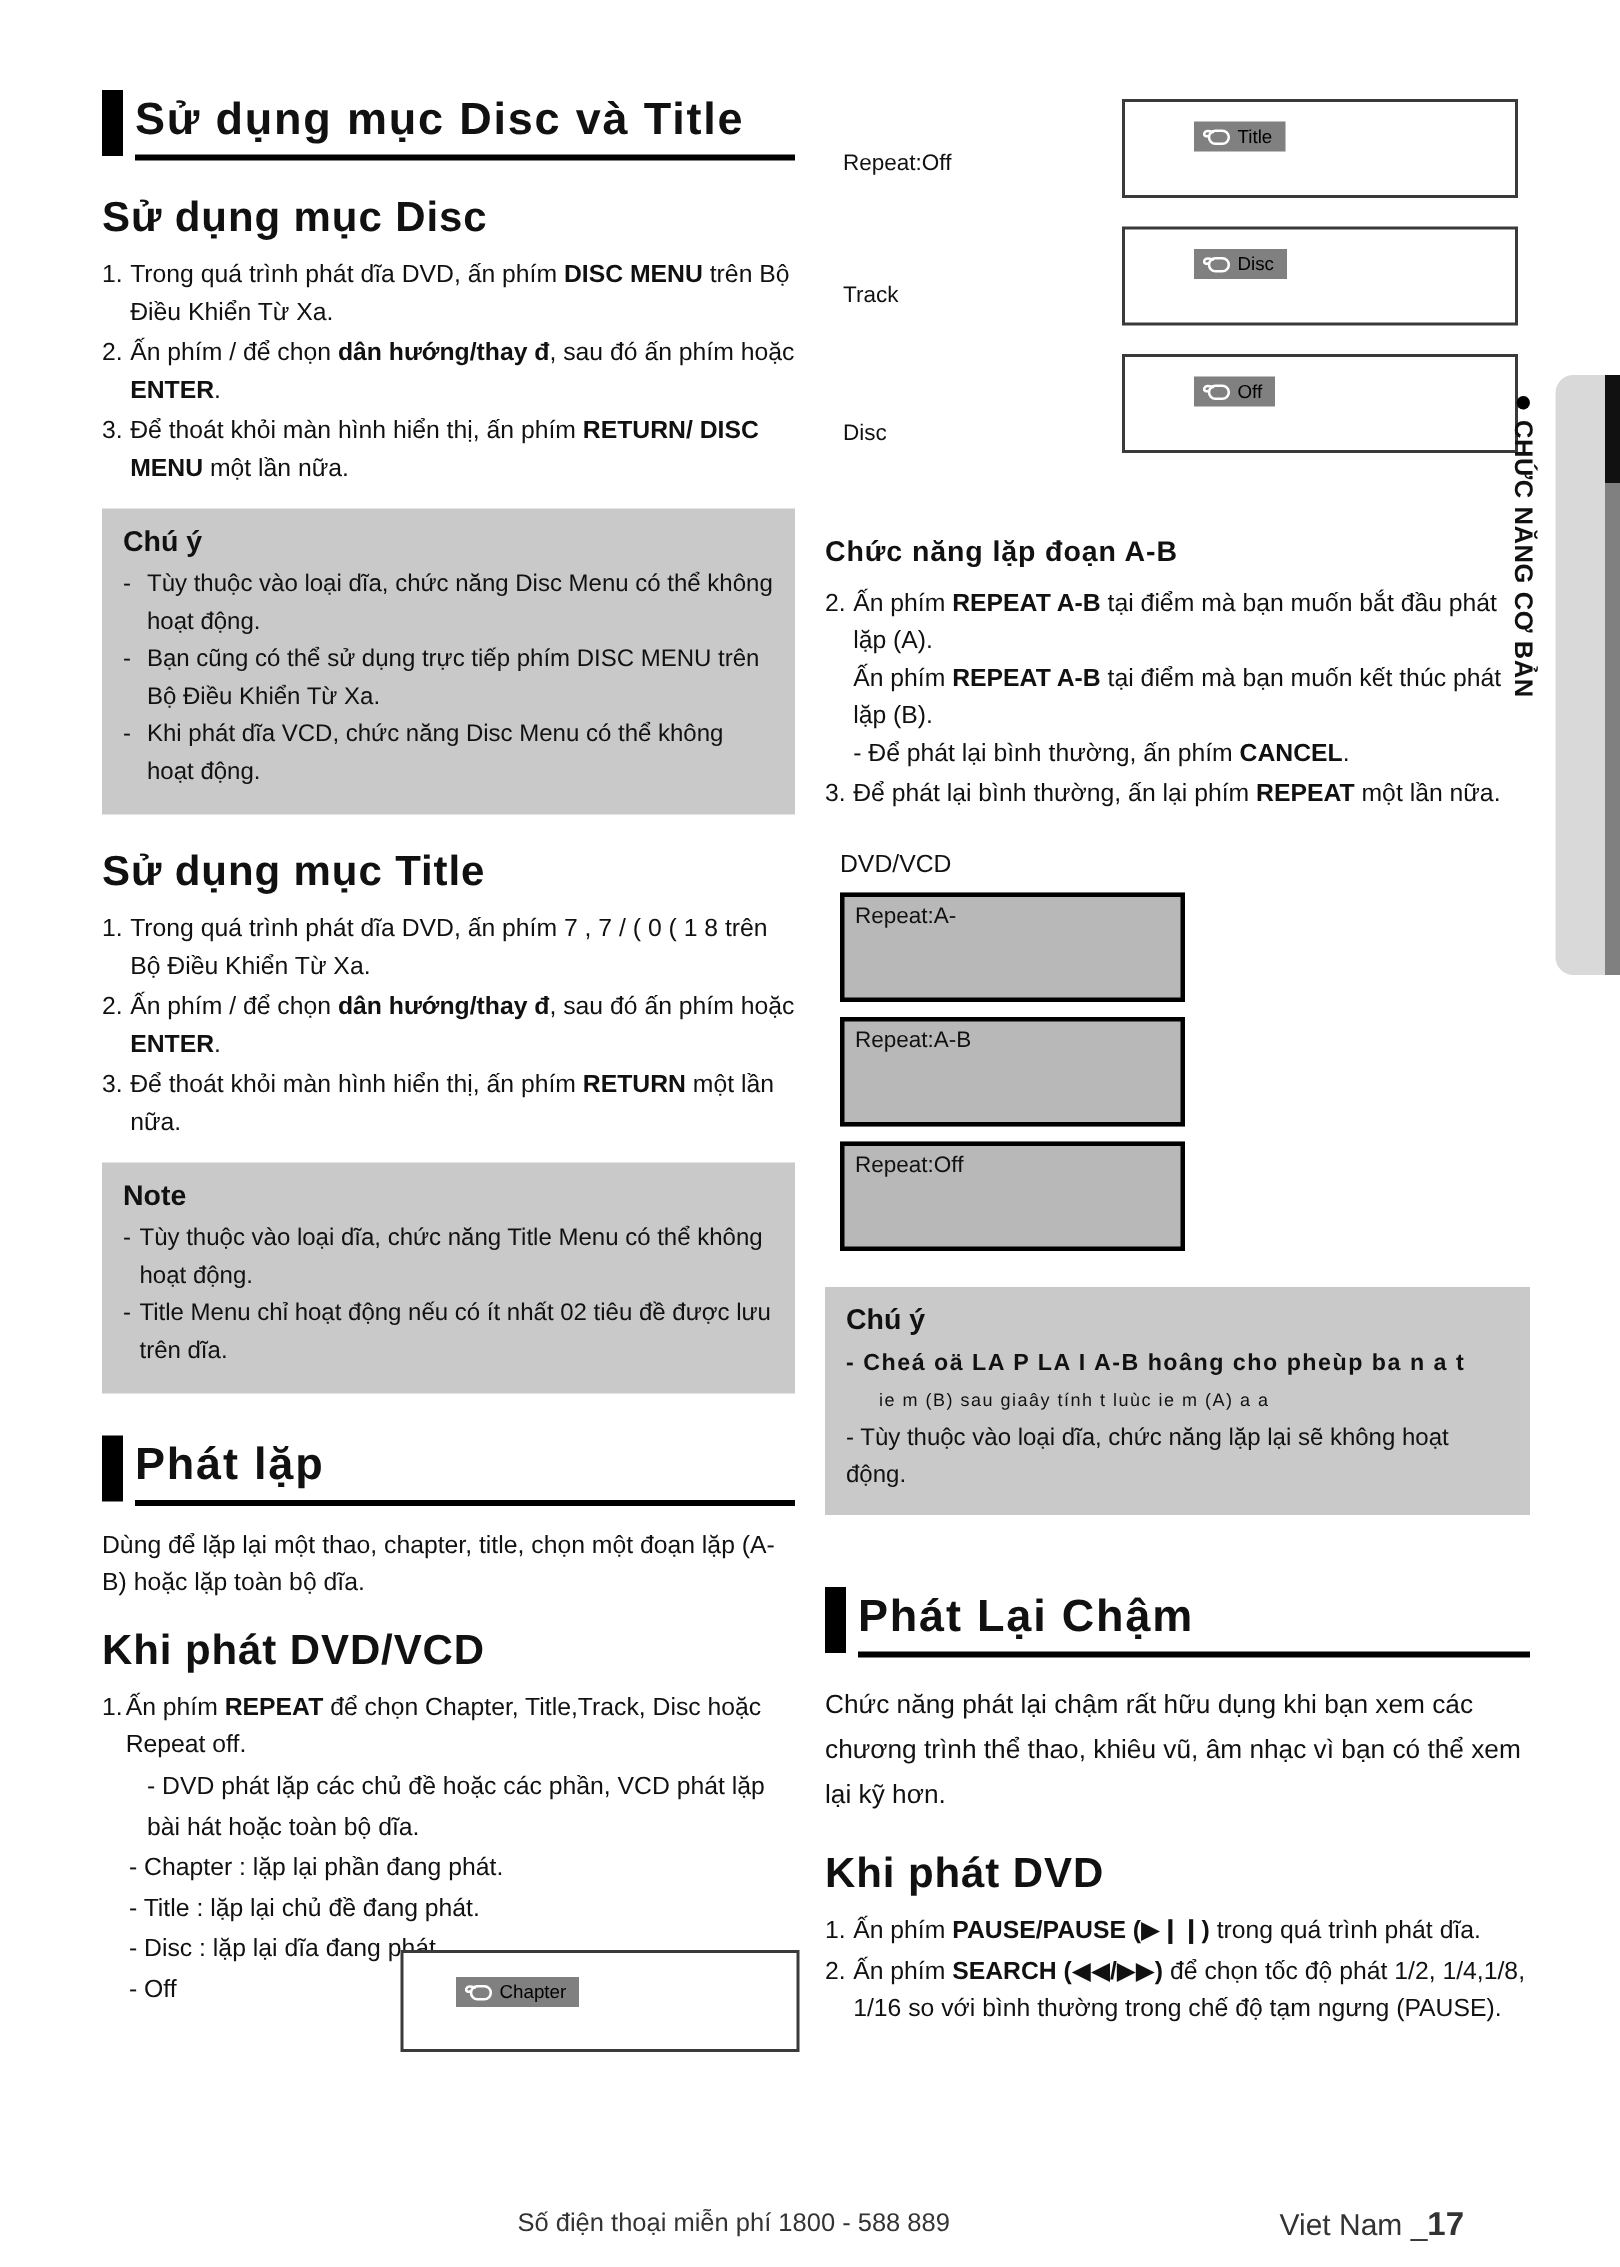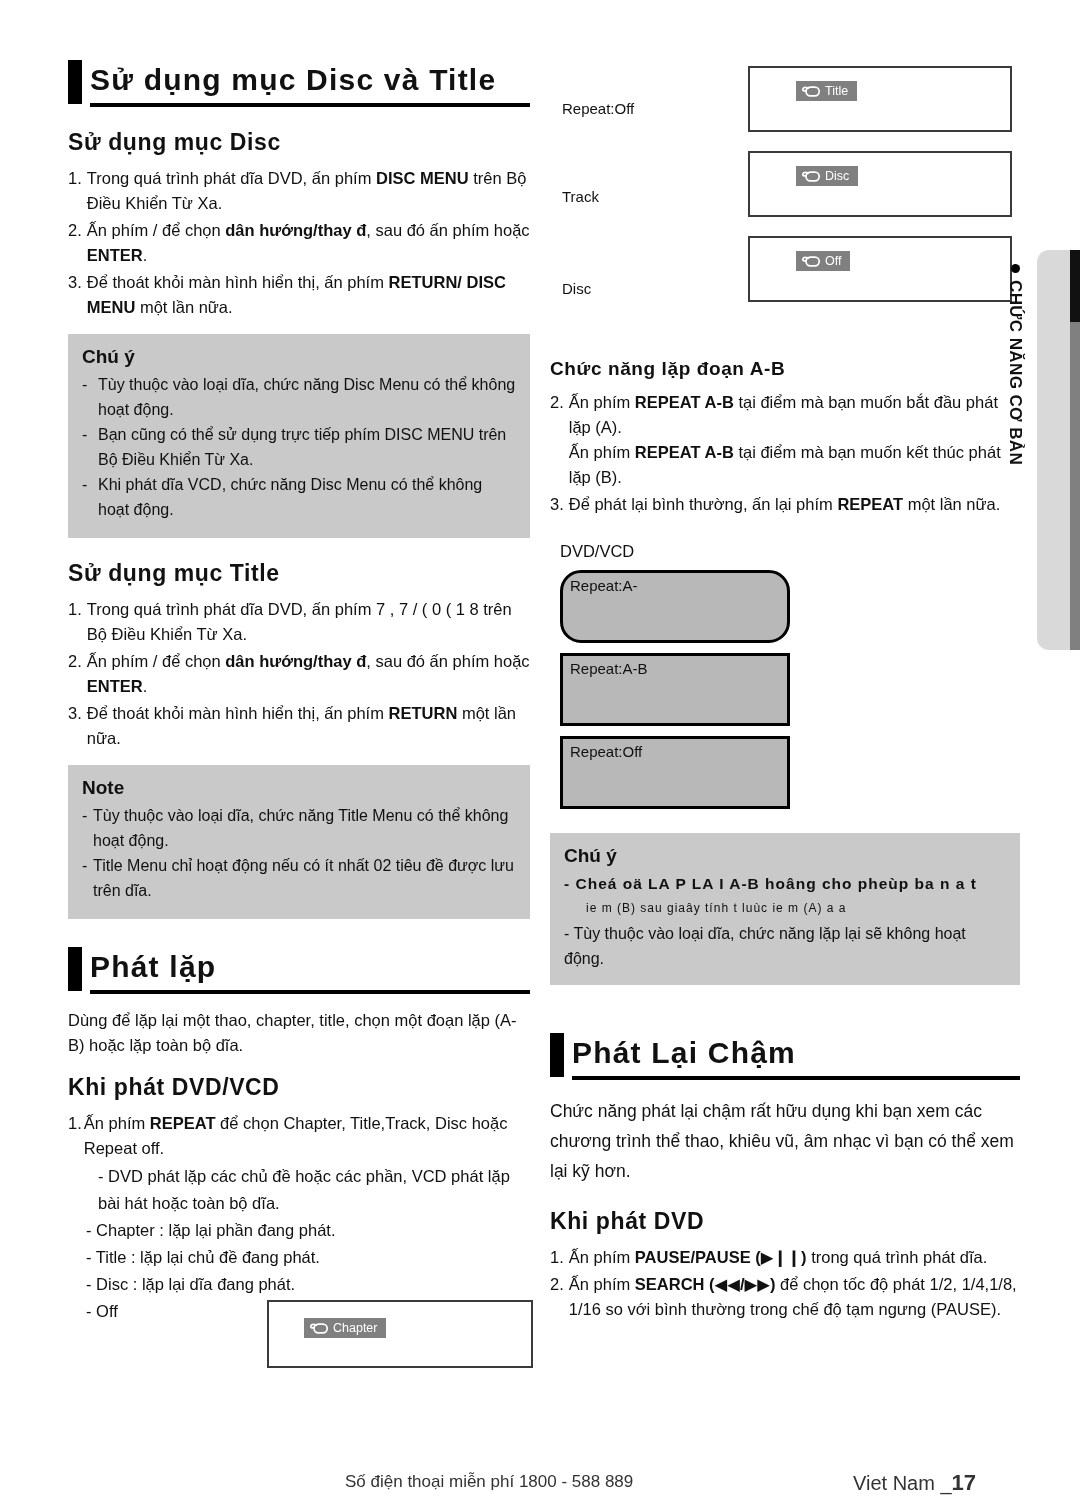--- a/index.html
+++ b/index.html
@@ -21,21 +21,21 @@
   .sec-head .bar{
     position:absolute;left:0;top:2px;width:14px;height:44px;background:#000;
   }
   .sec-head h1{
     margin:0;font-size:30px;font-weight:bold;letter-spacing:1.2px;
     line-height:44px;white-space:nowrap;
   }
   .sec-head .rule{height:4px;background:#000;margin-top:1px;}
 
   h2.sub{
-    font-size:23px;font-weight:bold;letter-spacing:.6px;margin:22px 0 10px 0;
+    font-size:28px;font-weight:bold;letter-spacing:.6px;margin:22px 0 10px 0;
   }
   h2.sub.tight{margin-top:16px;}
 
   
   .item{
     display:flex;font-size:16.5px;line-height:25px;margin-bottom:2px;
   }
   .item .num{flex:0 0 auto;padding-right:5px;}
   .item .txt{flex:1 1 auto;}
   .item.narrowgap .num{padding-right:2px;}
@@ -53,21 +53,21 @@
   .note .line{display:flex;font-size:16px;line-height:25px;}
   .note .line .d{flex:0 0 auto;width:16px;}
   .note .line .t{flex:1 1 auto;}
 
   
   .osd{
     border:2px solid #3a3a3a;background:#fff;
     width:260px;height:62px;position:relative;
   }
   .chip{
-    position:absolute;background:#808080;color:#ffffff;
+    position:absolute;background:#808080;color:#000000;
     display:flex;align-items:center;gap:4px;
     padding:3px 9px 3px 6px;font-size:12.5px;line-height:14px;justify-content:space-between;
   }
   .loop{width:19px;height:13px;flex:0 0 auto;}
 
   
   .osdg{
     border:3px solid #000;background:#b8b8b8;
     width:230px;height:73px;box-sizing:border-box;
     font-size:15px;padding:4px 0 0 7px;
@@ -255,34 +255,35 @@
     </div>
 
     <h2 class="sub" style="margin-top:10px;font-size:19px;">Chức năng lặp đoạn A-B</h2>
 
     <div id="ab-step2">
         <div class="item">
           <span class="num">2.</span>
           <span class="txt">
             <div>Ấn phím <b>REPEAT A-B</b> tại điểm mà bạn muốn bắt đầu phát lặp (A).</div>
             <div>Ấn phím <b>REPEAT A-B</b> tại điểm mà bạn muốn kết thúc phát lặp (B).</div>
+            <div>- Để phát lại bình thường, ấn phím <b>CANCEL</b>.</div>
           </span>
         </div>
       </div>
     <div id="ab-step3">
         <div class="item">
           <span class="num">3.</span>
           <span class="txt">Để phát lại bình thường, ấn lại phím <b>REPEAT</b> một lần nữa.</span>
         </div>
       </div>
 
     <div class="plain" style="margin-top:22px;margin-left:10px;">DVD/VCD</div>
 
     <div id="ab-osd-boxes" style="margin-left:10px;margin-top:6px;">
-        <div class="osdg" style="margin-top: 0px; border-radius: 21px;"><span>Repeat:A-</span></div>
+        <div class="osdg" style="margin-top: 0px;"><span>Repeat:A-</span></div>
         <div class="osdg" style="margin-top: 10px;"><span>Repeat:A-B</span></div>
         <div class="osdg" style="margin-top: 10px;"><span>Repeat:Off</span></div>
       </div>
 
     <div class="note" style="margin-top:24px;padding-bottom:14px;">
       <h3>Chú ý</h3>
       <div class="garble" style="font-weight:bold;font-size:15.5px;line-height:25px;white-space:nowrap;">- Cheá    oä LA   P LA   I A-B    hoâng cho pheùp ba    n    a   t</div>
       <div class="garble" style="font-weight:normal;font-size:12px;line-height:25px;white-space:nowrap;padding-left:22px;">ie    m (B) sau      giaây tính t        luùc    ie    m (A)    a        a</div>
       <div id="note-ab-items">
           <div style="font-size: 16px; line-height: 25px;">- Tùy thuộc vào loại dĩa, chức năng lặp lại sẽ không hoạt động.</div>

